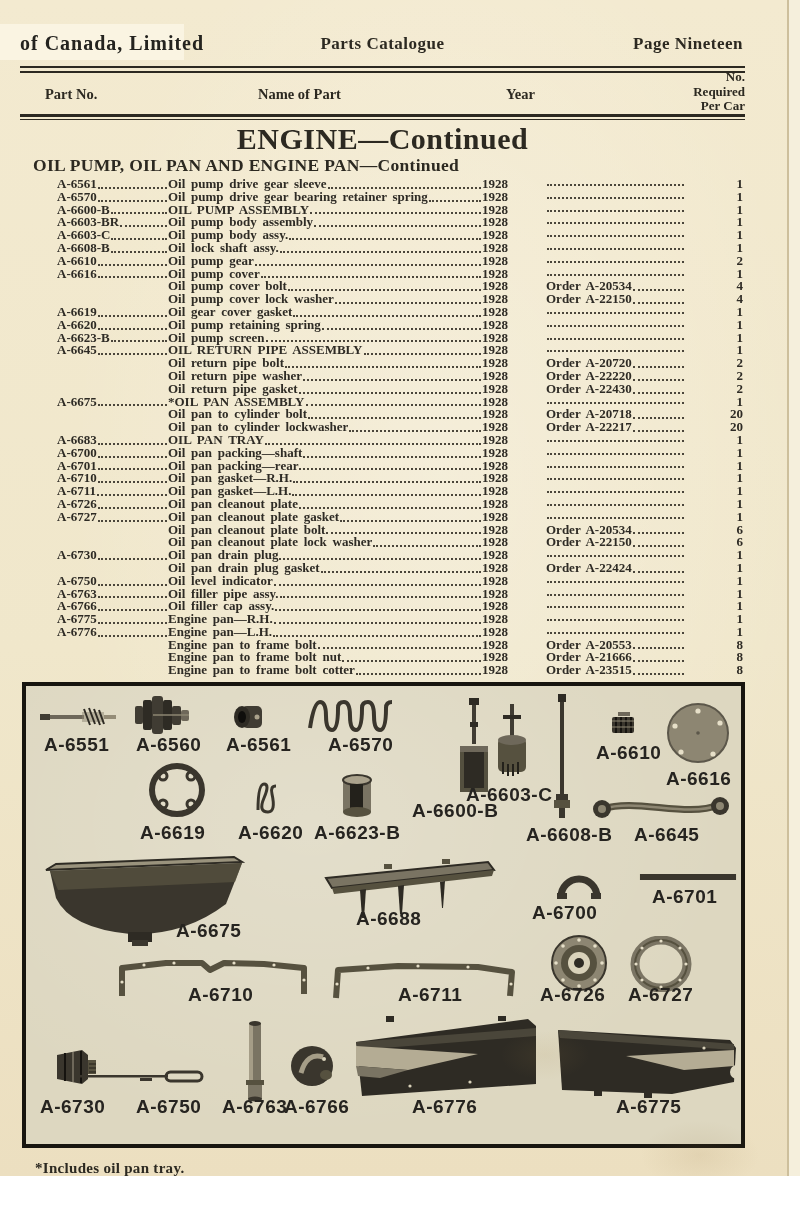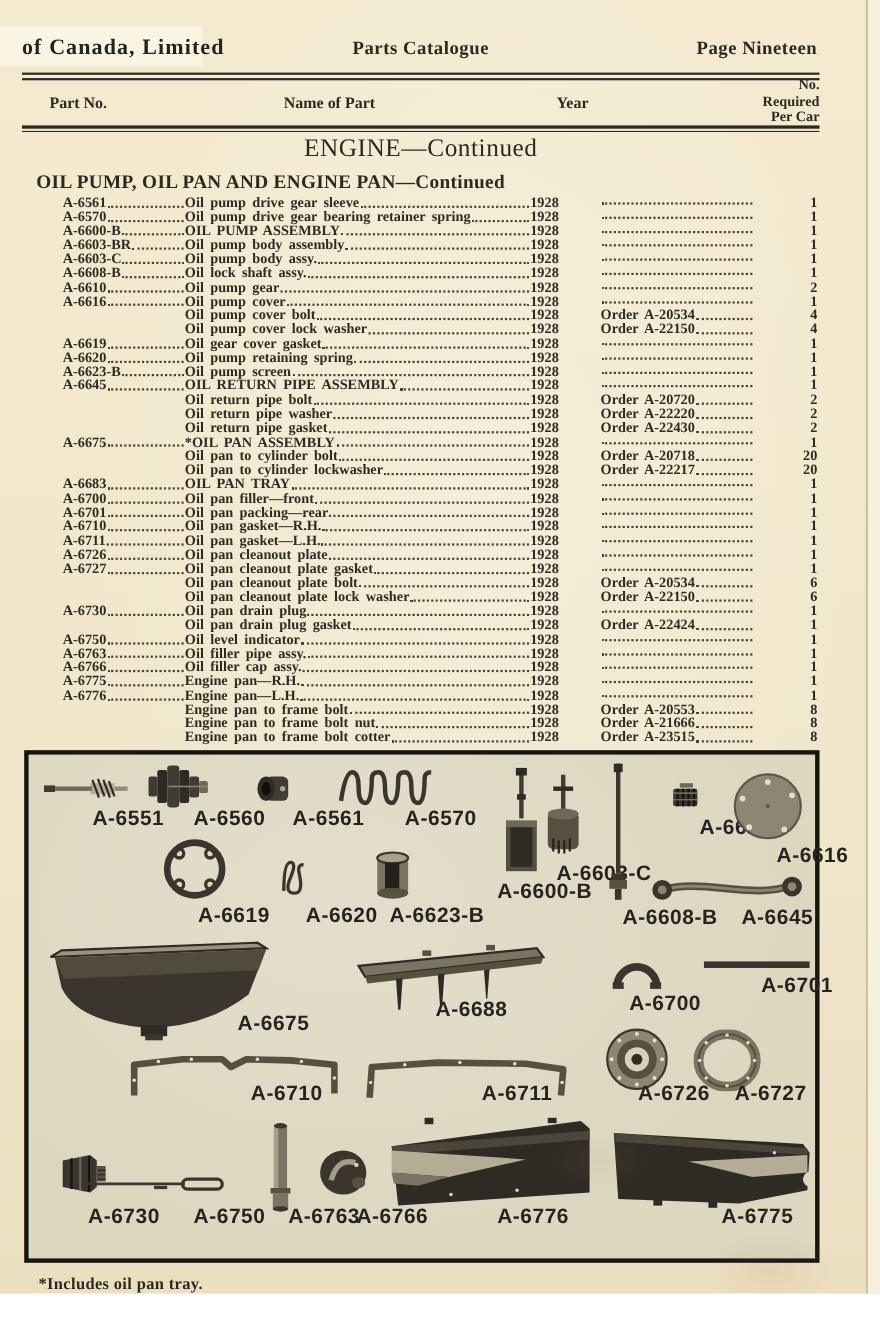--- a/index.html
+++ b/index.html
@@ -21,42 +21,42 @@
   .rule-top{position:absolute;left:20px;top:66px;width:725px;height:3px;
     border-top:2px solid #2c2921;border-bottom:2px solid #2c2921;}
   .colhead{position:absolute;left:20px;top:72px;width:725px;height:42px;font-weight:bold;font-size:14.5px;}
   .ch-part{position:absolute;left:25px;top:14px;}
   .ch-name{position:absolute;left:238px;top:14px;}
   .ch-year{position:absolute;left:486px;top:14px;}
   .ch-req{position:absolute;right:0;top:-2px;text-align:right;font-size:13px;line-height:14.5px;}
   .rule-mid{position:absolute;left:20px;top:114px;width:725px;height:2px;
     border-top:3px solid #2c2921;border-bottom:1px solid #2c2921;}
   .sec-title{position:absolute;left:20px;top:122px;width:725px;text-align:center;
-    font-size:23px;font-weight:normal;letter-spacing:.5px;}
+    font-size:30px;font-weight:bold;letter-spacing:.5px;}
   .sec-sub{position:absolute;left:33px;top:155px;font-size:17.5px;font-weight:bold;letter-spacing:.3px;}
   .parts-table{position:absolute;left:20px;top:178px;width:725px;}
   .t-row{display:grid;grid-template-columns:148px 314px 36px 28px 142px 1fr;
     height:12.8px;align-items:baseline;font-size:13px;font-weight:bold;line-height:12.8px;
     word-spacing:2.5px;color:#2e2b25;}
   .c-part{display:flex;min-width:0;padding-left:37px;}
   .c-name{display:flex;min-width:0;}
   .lead{flex:1;min-width:0;border-bottom:2px dotted #4a453a;margin:0 1px 2px 1px;height:1px;align-self:flex-end;}
   .c-year{text-align:left;}
   .c-order{display:flex;min-width:0;}
   .c-order .ord{white-space:nowrap;}
   .c-order .lead{margin-right:4px;}
   .c-qty{text-align:right;padding-right:2px;}
   .plate{position:absolute;left:22px;top:682px;width:715px;height:458px;
     border:4px solid #17150f;background:
       radial-gradient(ellipse at 40% 30%, rgba(255,255,255,.18), rgba(0,0,0,0) 70%),
       #ddd7c0;}
   .part-fig{position:absolute;}
   .part-fig svg{display:block;}
   .part-label{position:absolute;font-family:"Liberation Sans","DejaVu Sans",sans-serif;
-    font-weight:bold;font-size:19px;letter-spacing:.5px;color:#262420;white-space:nowrap;margin-left:40px;}
+    font-weight:bold;font-size:19px;letter-spacing:.5px;color:#262420;white-space:nowrap;}
   .footnote{position:absolute;left:35px;top:1160px;font-size:15px;font-weight:bold;letter-spacing:.3px;}
   .stain{position:absolute;border-radius:50%;pointer-events:none;}
   .stain1{left:500px;top:1030px;width:90px;height:50px;background:radial-gradient(ellipse,rgba(170,140,80,.10),rgba(0,0,0,0) 70%);}
   .stain2{left:640px;top:1120px;width:120px;height:70px;background:radial-gradient(ellipse,rgba(150,120,70,.12),rgba(0,0,0,0) 70%);}
 </style>
 </head>
 <body>
 
 <div class="page">
   <div class="page-edge"></div>
@@ -457,21 +457,21 @@
         </span>
       <span class="c-qty">1</span>
     </div>
 
     <div class="t-row">
       <span class="c-part">
           <span class="pn">A-6700</span>
           <span class="lead"></span>
         </span>
       <span class="c-name">
-          <span class="nm">Oil pan filler—front</span>
+          <span class="nm">Oil pan packing—shaft</span>
           <span class="lead"></span>
         </span>
       <span class="c-year">1928</span>
       <span class="c-gap"></span>
       <span class="c-order">
           <span class="ord"></span>
           <span class="lead"></span>
         </span>
       <span class="c-qty">1</span>
     </div>

